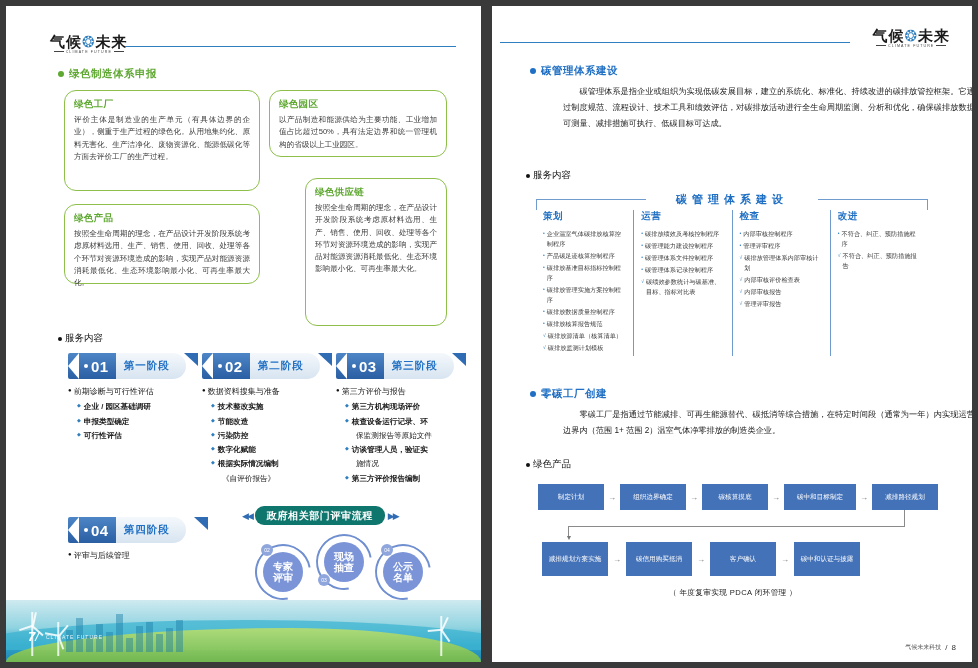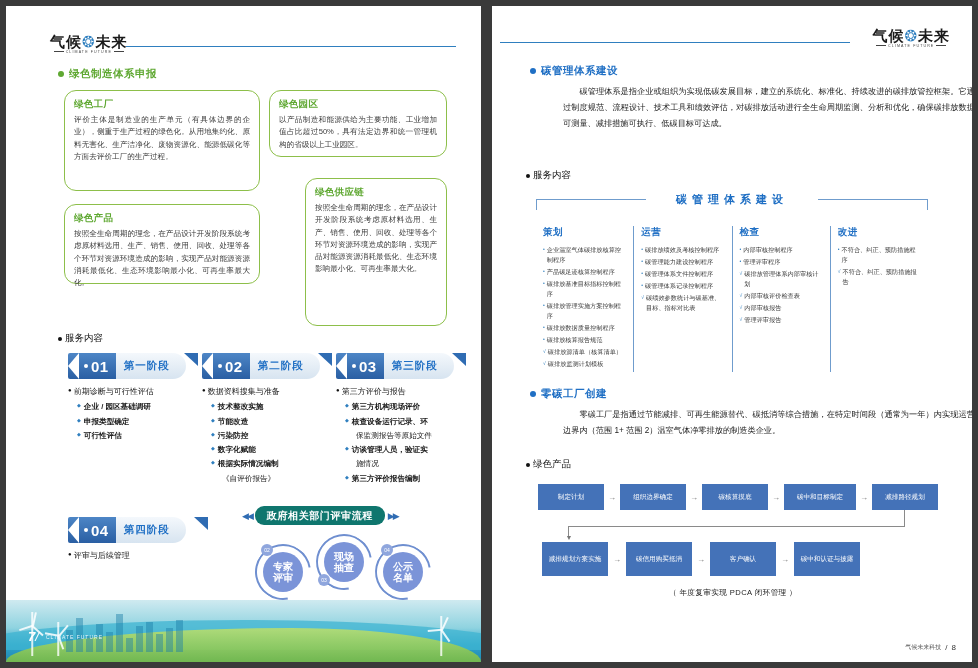--- a/index.html
+++ b/index.html
@@ -64,21 +64,21 @@
     display:flex;align-items:center;justify-content:center;}
 
   
   .para{position:absolute;font-size:8.2px;line-height:1.95;color:#222;text-align:justify;text-indent:2em;margin-left:37px;}
 
   
   .tbl{position:absolute;}
   .tbl .ttl{position:absolute;left:0;right:0;top:0;text-align:center;color:#1f6fc4;font-weight:bold;font-size:11px;letter-spacing:5px;}
   .tbl .line{position:absolute;height:1px;background:#6f9ccd;top:7px;}
   .tbl .brk{position:absolute;width:1px;background:#6f9ccd;}
-  .tbl .cols{position:absolute;top:18px;left:0;right:0;display:flex;margin-top:16px;}
+  .tbl .cols{position:absolute;top:18px;left:0;right:0;display:flex;}
   .tbl .col{flex:1;padding:0 7px;border-left:1px solid #6f9ccd;box-sizing:border-box;}
   .tbl .col:first-child{border-left:none;}
   .tbl .ch{color:#1f6fc4;font-weight:bold;font-size:9.5px;margin-bottom:6px;letter-spacing:.6px;}
   .tbl .ci{font-size:6.2px;color:#3a3a3a;line-height:1.62;margin-bottom:2px;display:flex;gap:2px;align-items:flex-start;}
   .tbl .ci .mk{color:#2f7fbf;flex:none;font-size:5px;line-height:1.9;}
 
   
   .flow{position:absolute;}
   .fbox{position:absolute;background:#4472b8;color:#fff;font-size:6.6px;display:flex;align-items:center;justify-content:center;text-align:center;}
   .farr{position:absolute;color:#777;font-size:8px;display:flex;align-items:center;justify-content:center;}

